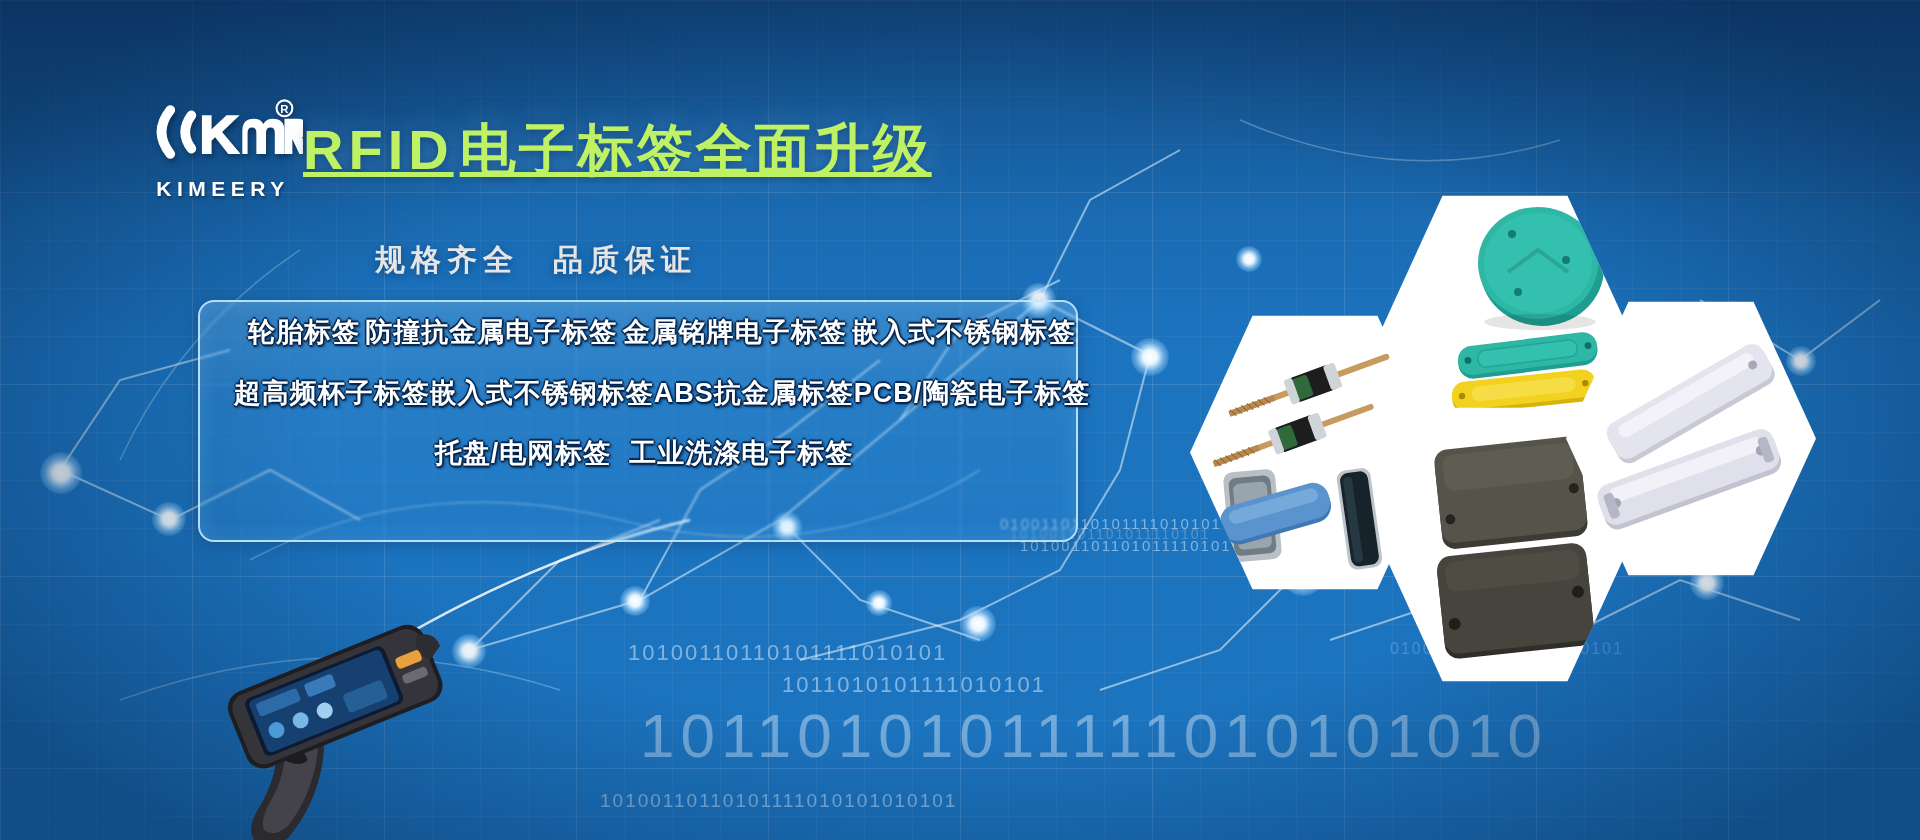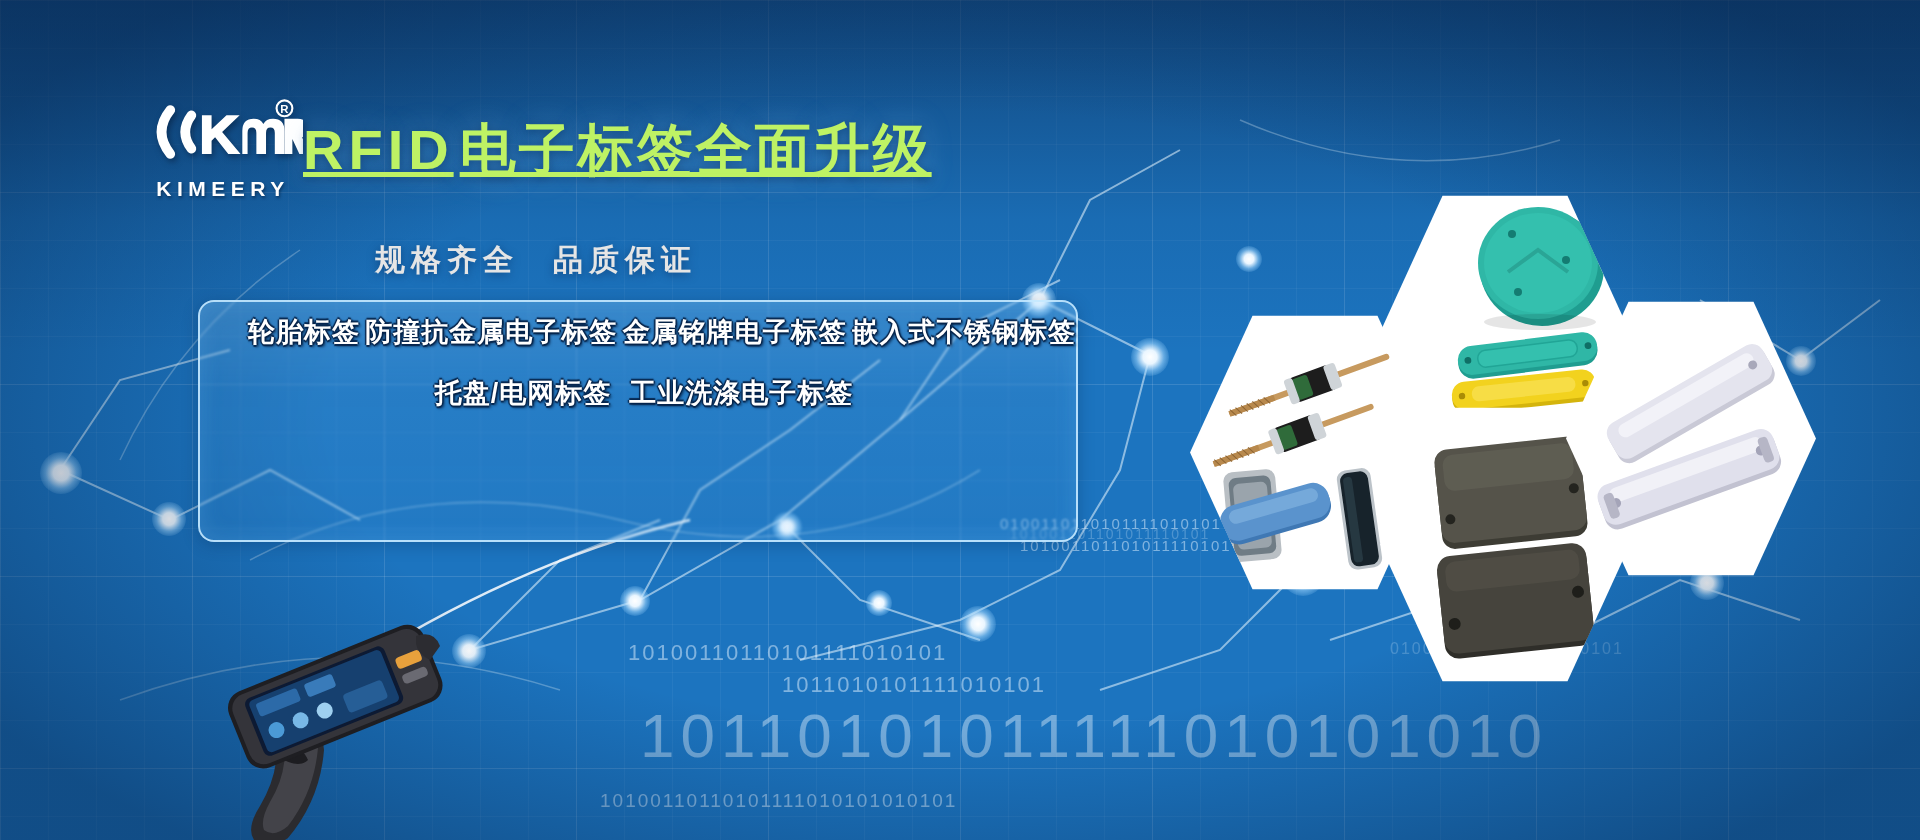--- a/index.html
+++ b/index.html
@@ -427,20 +427,29 @@
     <div class="list-panel">
       <div class="list-row" id="row0">
           <span>轮胎标签</span>
           <span class="sep"></span>
           <span>防撞抗金属电子标签</span>
           <span class="sep"></span>
           <span>金属铭牌电子标签</span>
           <span class="sep"></span>
           <span>嵌入式不锈钢标签</span>
         </div>
+      <div class="list-row" id="row2">
+          <span>超高频杯子标签</span>
+          <span class="sep"></span>
+          <span>嵌入式不锈钢标签</span>
+          <span class="sep"></span>
+          <span>ABS抗金属标签</span>
+          <span class="sep"></span>
+          <span>PCB/陶瓷电子标签</span>
+        </div>
       <div class="list-row" id="row3">
           <span>托盘/电网标签</span>
           <span class="sep"></span>
           <span>工业洗涤电子标签</span>
           <span class="sep"></span>
           <span class="sep"></span>
         </div>
     </div>
   </div>
 </div>

